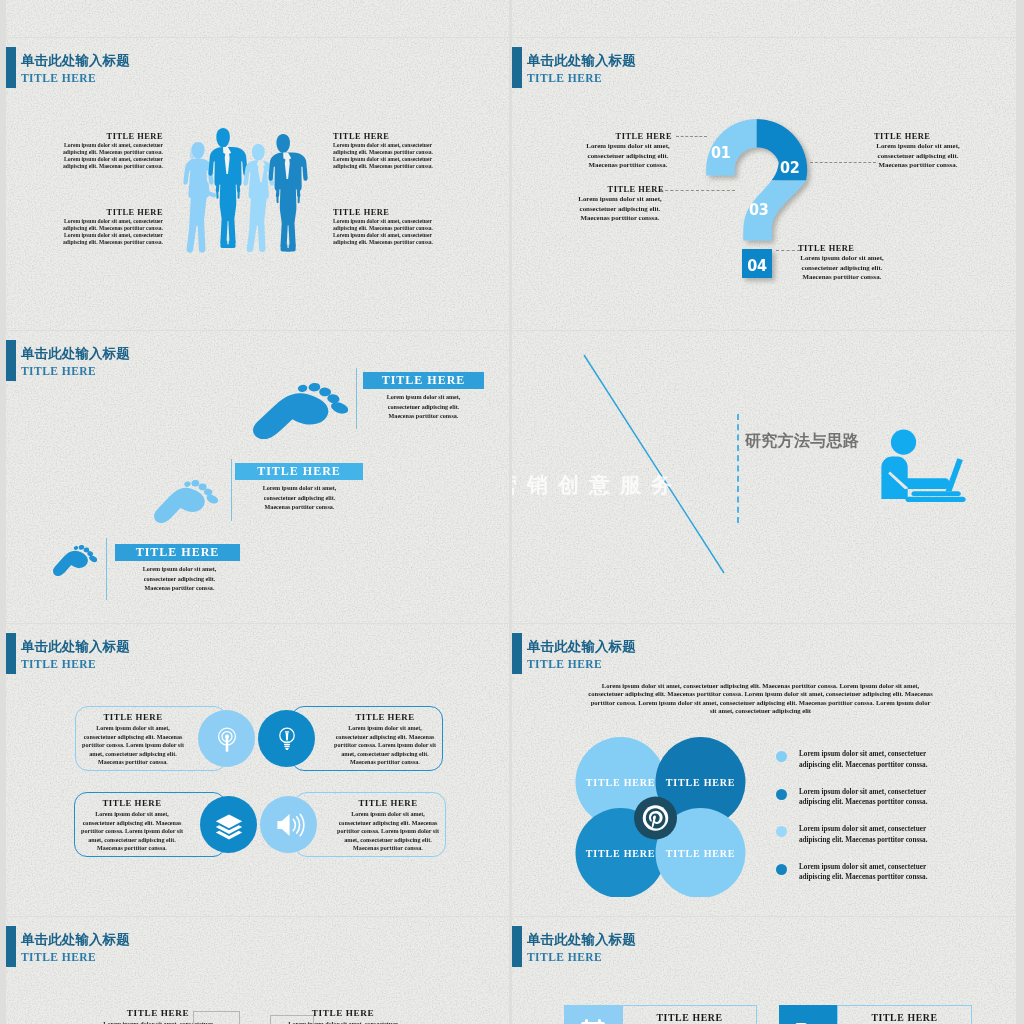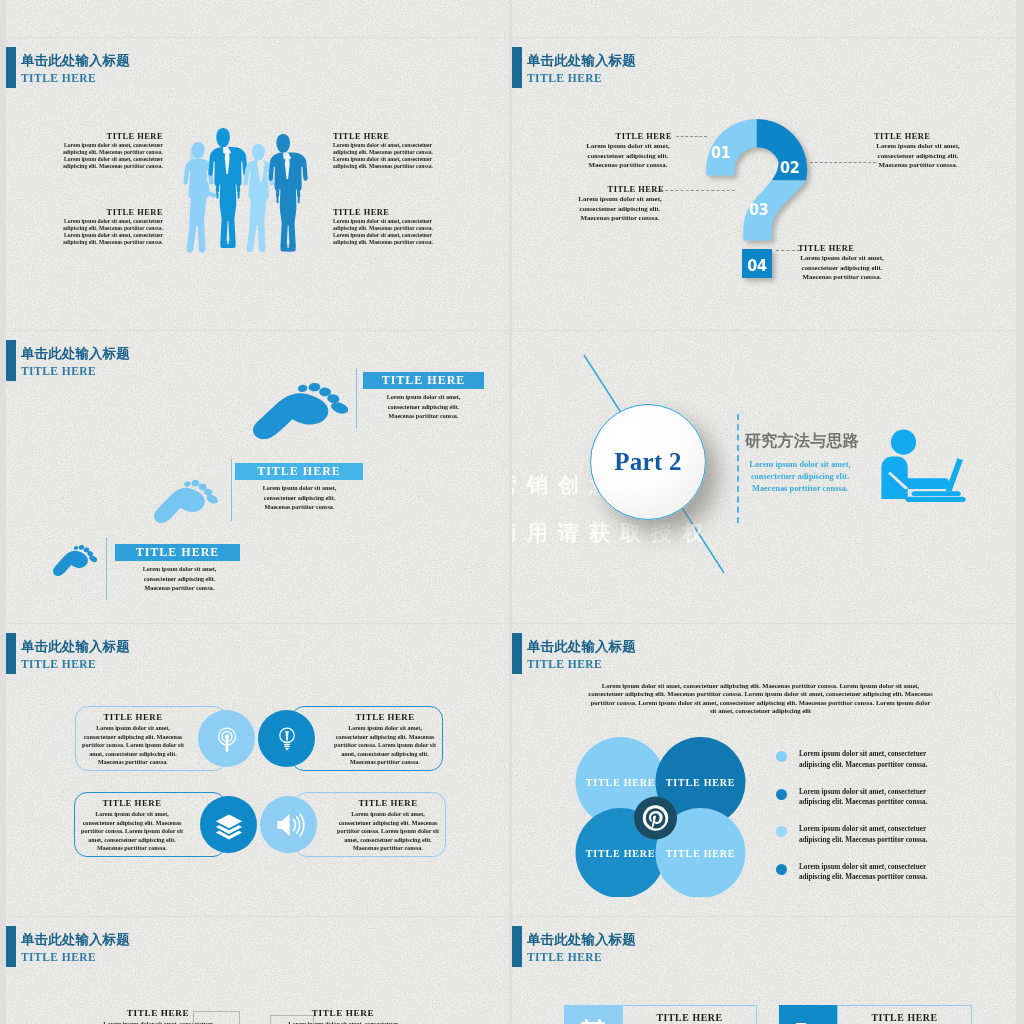--- a/index.html
+++ b/index.html
@@ -279,34 +279,25 @@
    <svg class="tex">
         <rect width="100%" height="100%" filter="url(#paper)"></rect>
       </svg>
 
    <svg style="position:absolute;left:0;top:0;" width="504" height="292" viewBox="0 0 504 292">
      <line x1="72" y1="24" x2="212" y2="242" stroke="#28a3de" stroke-width="1.4"></line>
    </svg>
 
    <div class="wm">
      <div>营销创意服务</div>
-     <div>商用请获取授权</div>
-   </div>
-   <div class="p2circle">
-     <span>Part 2</span>
    </div>
 
    <div class="p2dash"></div>
 
    <div class="p2cn">研究方法与思路</div>
-   <div class="p2body">
-     <div>Lorem ipsum dolor sit amet,</div>
-     <div>consectetuer adipiscing elit.</div>
-     <div>Maecenas porttitor conssa.</div>
-   </div>
 
    <svg style="position:absolute;left:366px;top:98px;" width="91" height="76" viewBox="0 0 91 76">
      <g fill="#13abef">
        <circle cx="25.5" cy="13.2" r="12.6"></circle>
        <path d="M14.1 27.5C8.2 27.5 3.4 32.3 3.4 38.2V70H29.7V49.2h37.1c2.6 0 4.7 2.1 4.7 4.7v1.5c0 2.6-2.1 4.7-4.7 4.7H26.7L10.2 44.4l1.8-1.9 17.7 16H29.7V38.2c0-5.9-4.8-10.7-10.7-10.7z"></path>
        <path d="M79.4 29.3 84.9 31.0 73.6 62.3 67.5 62.3z"></path>
        <path d="M36.3 62.3H79.9c1.6 0 2.9 1.1 2.9 2.4 0 1.3-1.3 2.4-2.9 2.4H36.3c-1.6 0-2.9-1.1-2.9-2.4 0-1.3 1.3-2.4 2.9-2.4z"></path>
        <path d="M30.7 67.8H84.4c1.8 0 3.3 1.2 3.3 2.6 0 1.5-1.5 2.6-3.3 2.6H30.7c-1.8 0-3.3-1.2-3.3-2.6 0-1.5 1.5-2.6 3.3-2.6z"></path>
      </g>
    </svg>

